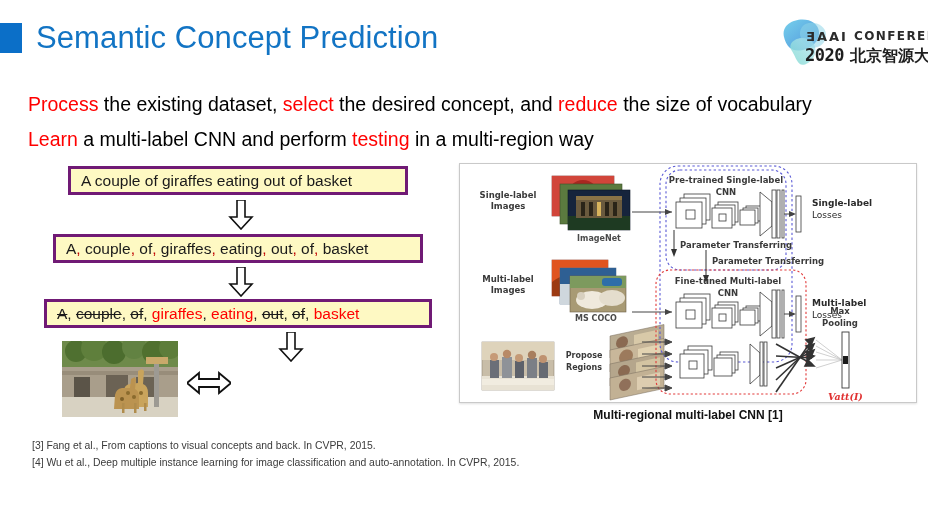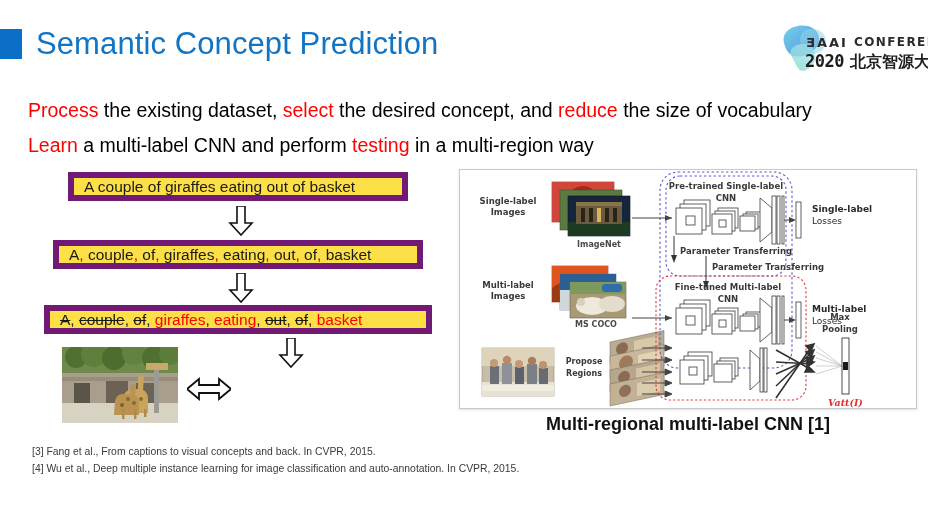--- a/index.html
+++ b/index.html
@@ -1,42 +1,42 @@
 <!DOCTYPE html>
 <html><head>
 <meta charset="utf-8">
 <style>
   html,body{margin:0;padding:0;}
   body{
     width:932px;height:520px;background:#ffffff;overflow:hidden;position:relative;
     font-family:"Liberation Sans", sans-serif;
     -webkit-font-smoothing:antialiased;
   }
-  .slide{position:absolute;left:0;top:14px;width:932px;height:404px;}
+  .slide{position:absolute;left:0;top:8px;width:932px;height:404px;}
 
   
   .title-bullet{position:absolute;left:0;top:15px;width:22px;height:30px;background:#0b6fc8;}
   .slide-title{
     position:absolute;left:36px;top:12px;
     font-size:31px;color:#1274c4;letter-spacing:.1px;white-space:nowrap;
   }
 
   
   .logo{position:absolute;right:4px;top:7px;width:150px;height:58px;}
   .logo svg{display:block;}
 
   
   .line{position:absolute;left:28px;font-size:19.5px;color:#000;white-space:nowrap;}
   .line1{top:85px;}
   .line2{top:120px;}
   .red{color:#ff0000;}
 
   
   .tbox{
-    position:absolute;background:#fde047;border:6px solid #701a75;
+    position:absolute;background:#fef9c3;border:3px solid #701a75;
     box-sizing:border-box;display:flex;align-items:center;
     font-size:15.5px;color:#1a1a1a;white-space:nowrap;
   }
   .tbox .inner{padding-left:10px;}
   .cred{color:#c00000;}
   .strike{text-decoration:line-through;text-decoration-thickness:1px;}
   .word-red{color:#ff0000;}
 
   #box1{left:68px;top:158px;width:340px;height:29px;}
   #box2{left:53px;top:226px;width:370px;height:29px;}
@@ -59,21 +59,21 @@
 
   
   .diagram{
     position:absolute;left:459px;top:155px;width:458px;height:240px;
     background:#fdfdfd;border:1px solid #c9c9c9;box-sizing:border-box;
     box-shadow:0 1px 2px rgba(0,0,0,.12);
   }
   .diagram svg{display:block;}
   .dcaption{
     position:absolute;left:459px;top:400px;width:458px;text-align:center;
-    font-size:18px;font-weight:bold;color:#111;
+    font-size:12px;font-weight:bold;color:#111;
   }
 
   
   .refs{position:absolute;left:32px;top:430px;width:890px;}
   .refs div{font-size:10.4px;color:#3b3b3b;line-height:16.5px;white-space:nowrap;}
 </style>
 </head>
 <body>
 
 <div class="slide">

